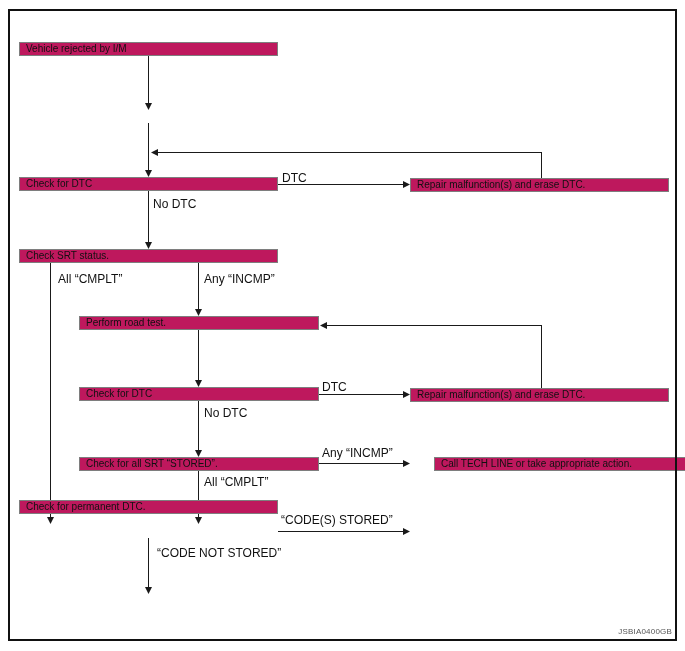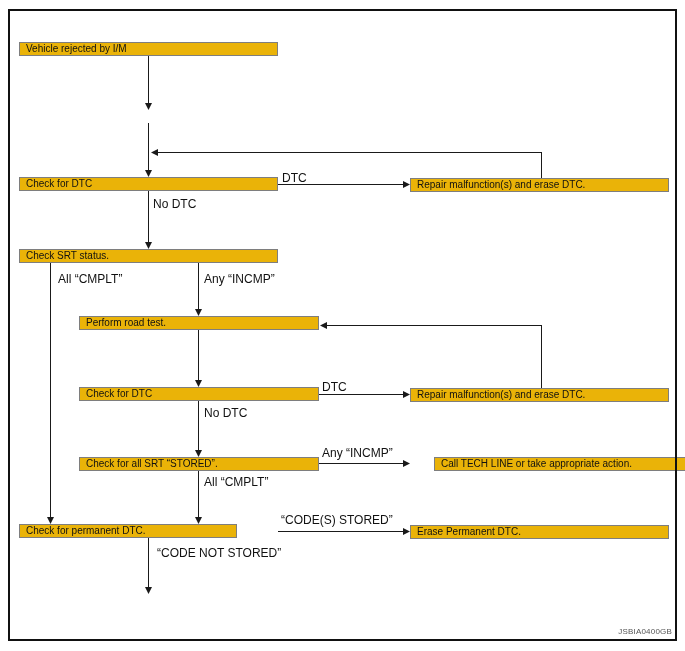--- a/index.html
+++ b/index.html
@@ -12,21 +12,21 @@
   }
   #frame{
     position:absolute;left:8px;top:9px;width:665px;height:628px;
     border:2px solid #111;
   }
   svg.wires{position:absolute;left:0;top:0;width:685px;height:651px;}
   .node{
     position:absolute;
     box-sizing:border-box;
     height:14px;
-    background:#eab308;
+    background:#be185d;
     border:1.5px solid #7e7e7e;
     font-size:10px;
     line-height:11px;
     color:#111;
     padding:0 0 0 6px;
     white-space:nowrap;
     overflow:visible;
   }
   .edge-label{
     position:absolute;
@@ -112,23 +112,22 @@
   <div class="node" style="left:19px;top:249px;width:259px">Check SRT status.</div>
 
   <div class="node" style="left:79px;top:387px;width:240px">Check for DTC</div>
 
   <div class="node" style="left:410px;top:388px;width:259px">Repair malfunction(s) and erase DTC.</div>
 
   <div class="node" style="left:79px;top:457px;width:240px">Check for all SRT “STORED”.</div>
 
   <div class="node" style="left:434px;top:457px;width:259px">Call TECH LINE or take appropriate action.</div>
 
-  <div class="node" style="left:19px;top:524px;width:218px">Check for permanent DTC.</div>
+  <div class="node" style="left:19px;top:500px;width:259px">Check for permanent DTC.</div>
 
-  <div class="node" style="left:410px;top:525px;width:259px">Erase Permanent DTC.</div>
 
 
   <div class="edge-label" style="left:282px;top:171px">DTC</div>
 
   <div class="edge-label" style="left:153px;top:197px">No DTC</div>
 
   <div class="edge-label" style="left:58px;top:272px">All “CMPLT”</div>
 
   <div class="edge-label" style="left:204px;top:272px">Any “INCMP”</div>
 

